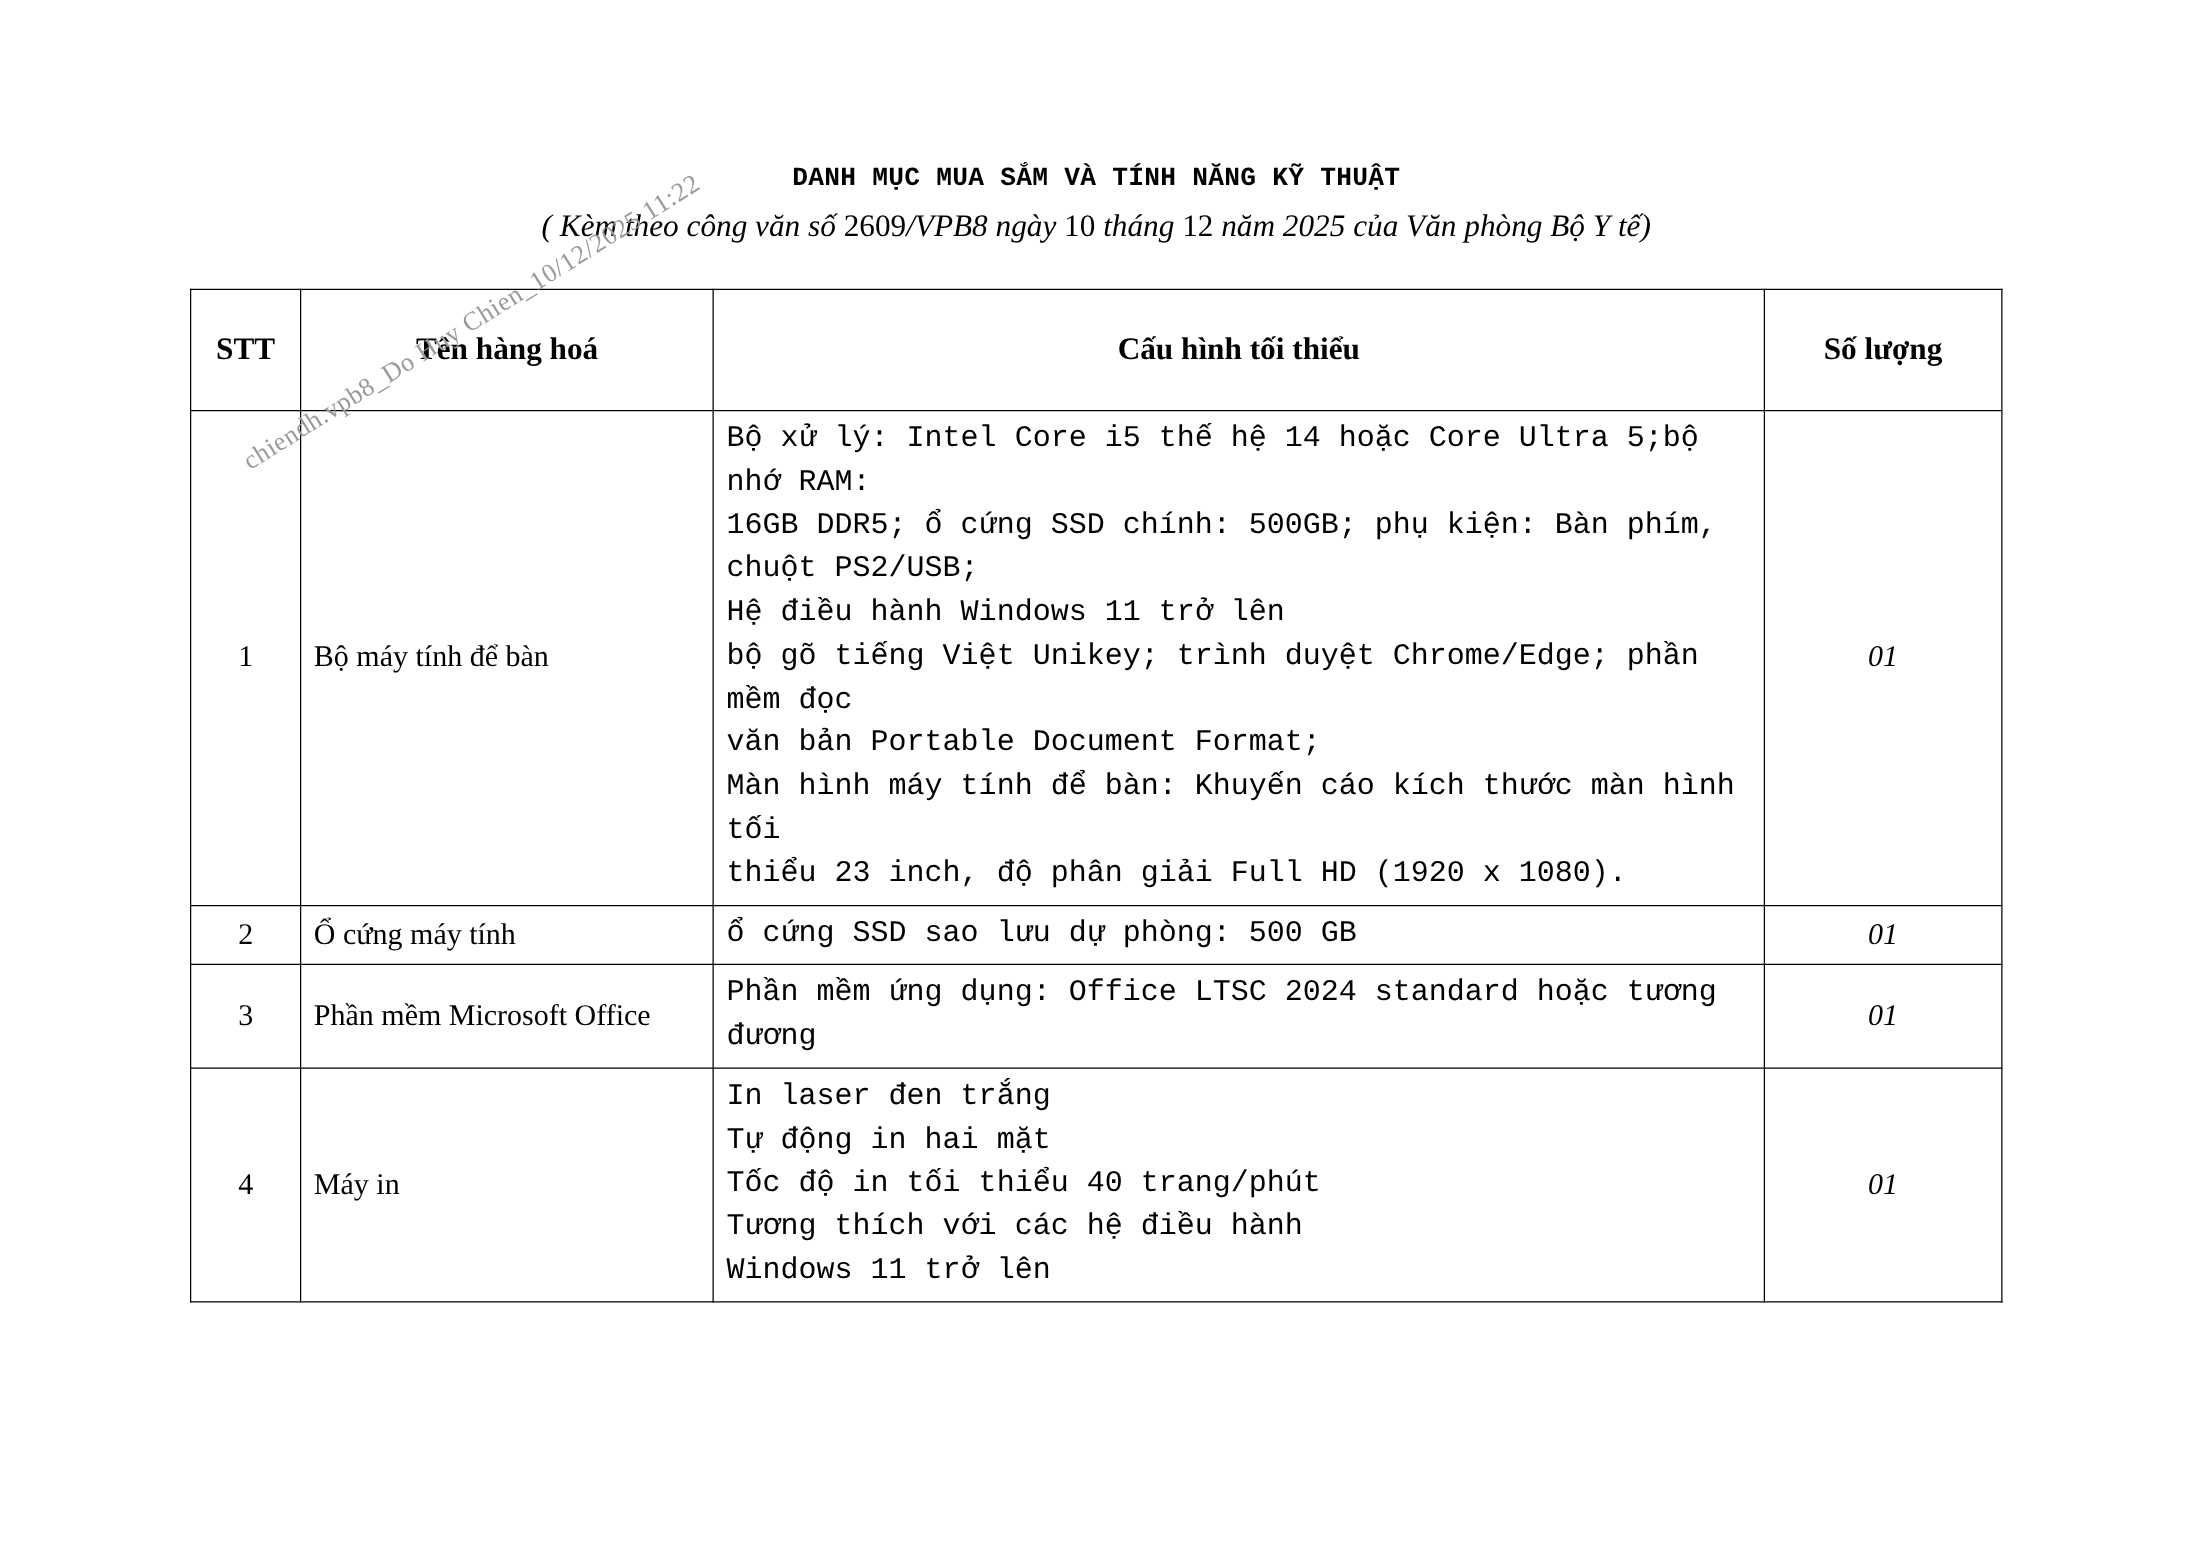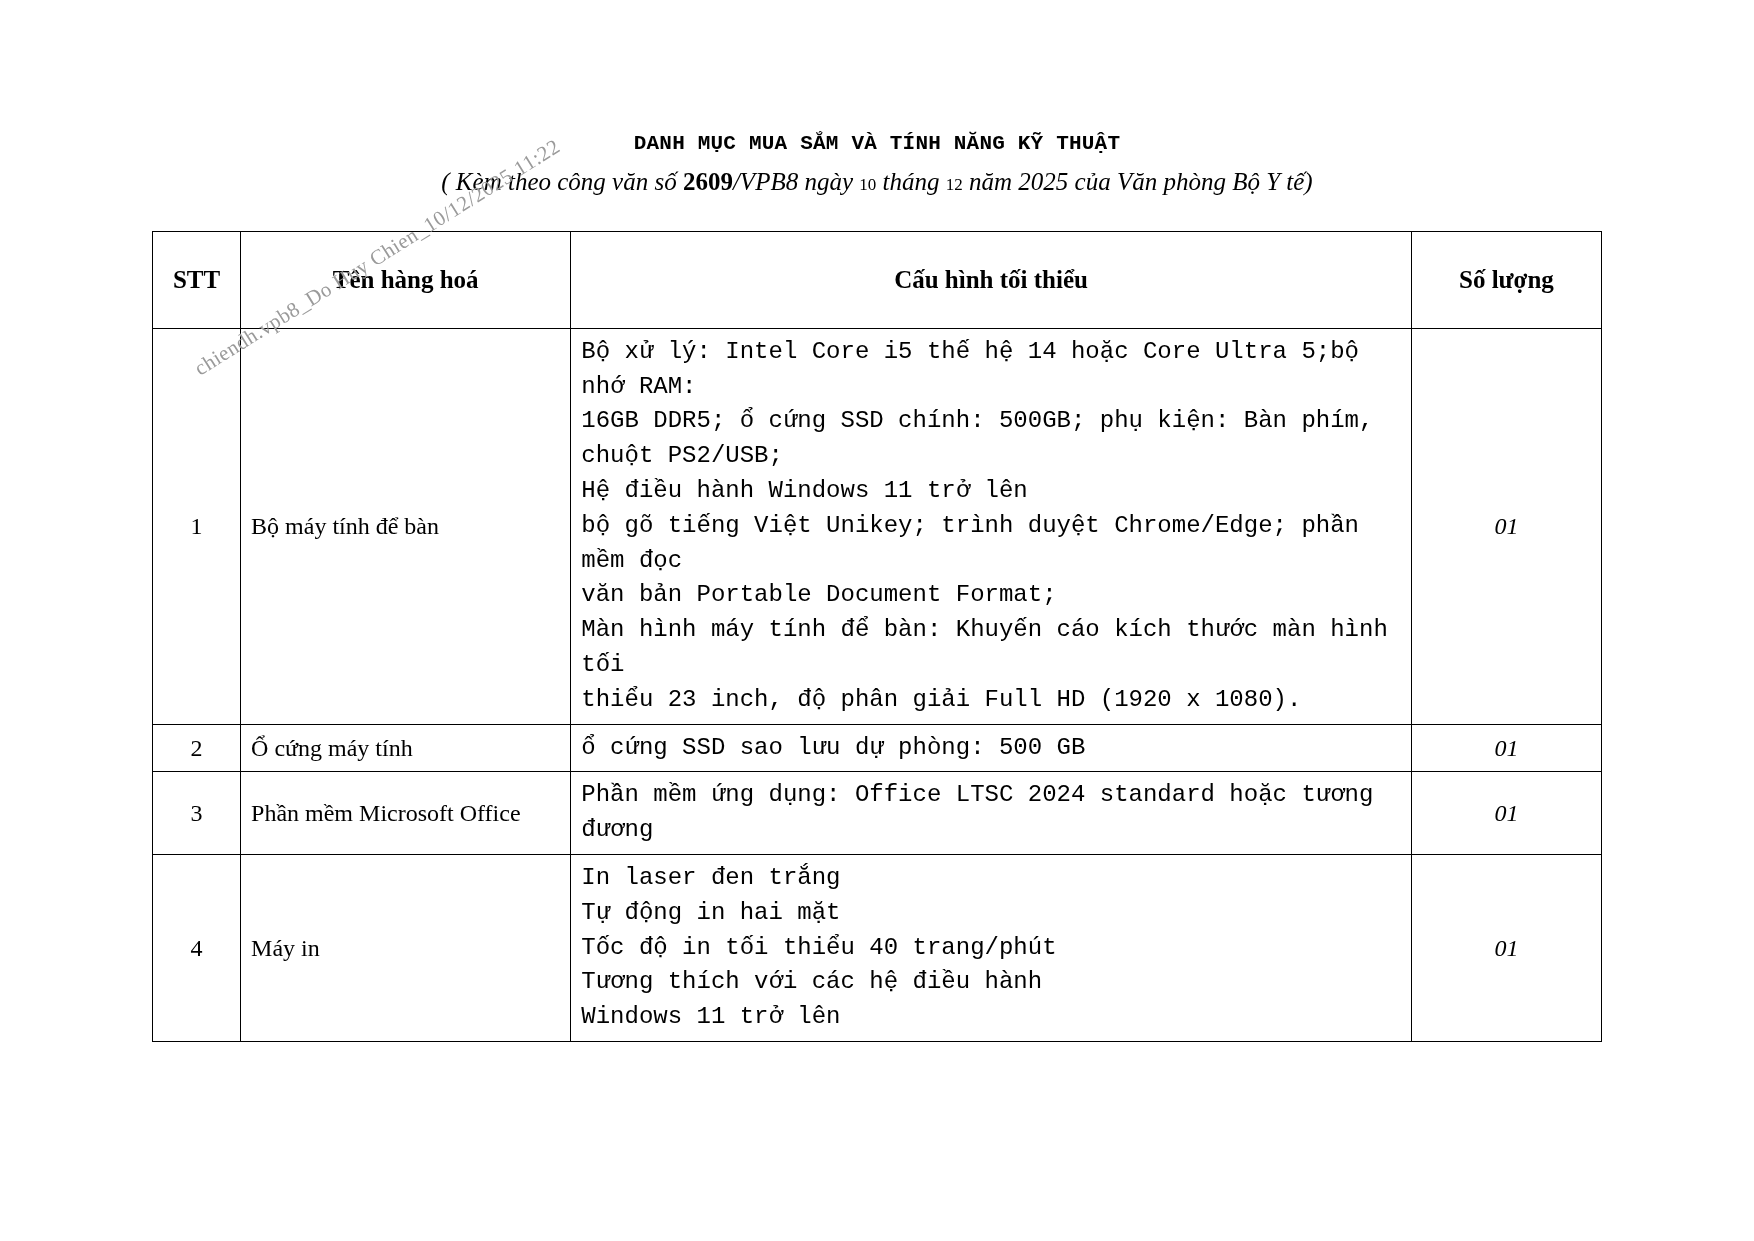--- a/index.html
+++ b/index.html
@@ -42,25 +42,24 @@
   }
   .doc-ref {
     font-style: italic;
     font-size: 25px;
     margin-top: 8px;
     line-height: 1.3;
   }
   .ref-num {
     font-style: normal;
     font-size: 25px;
-    font-weight: bold;
   }
   .ref-day, .ref-month {
     font-style: normal;
-    font-size: 17px;
+    font-size: 25px;
   }
   table.main-table {
     border-collapse: collapse;
     margin: 32px auto 0 auto;
     width: 1450px;
     table-layout: fixed;
   }
   table.main-table td, table.main-table th {
     border: 1px solid #000000;
     vertical-align: middle;

